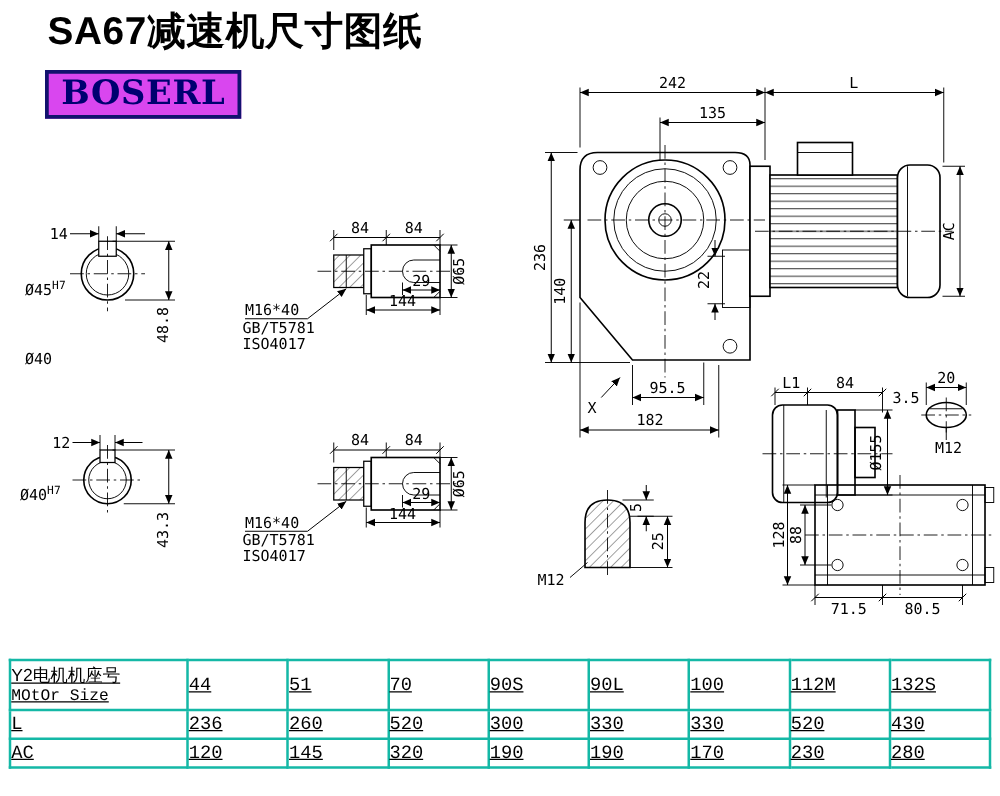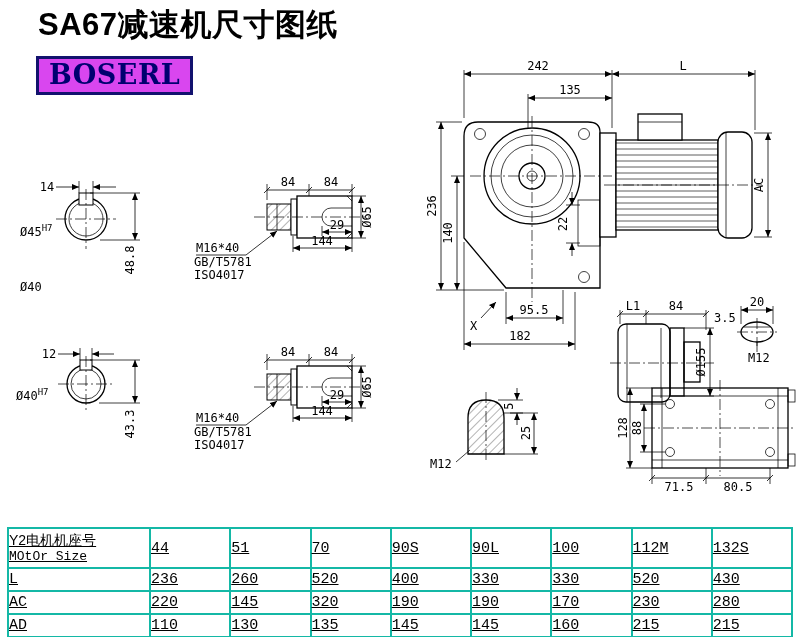--- a/index.html
+++ b/index.html
@@ -315,42 +315,31 @@
       <td>90L</td>
       <td>100</td>
       <td>112M</td>
       <td>132S</td>
     </tr>
     <tr class="drow">
       <td>L</td>
       <td>236</td>
       <td>260</td>
       <td>520</td>
-      <td>400</td>
+      <td>300</td>
       <td>330</td>
       <td>330</td>
       <td>520</td>
       <td>430</td>
     </tr>
     <tr class="drow">
       <td>AC</td>
-      <td>220</td>
+      <td>120</td>
       <td>145</td>
       <td>320</td>
       <td>190</td>
       <td>190</td>
       <td>170</td>
       <td>230</td>
       <td>280</td>
     </tr>
-    <tr class="drow">
-      <td>AD</td>
-      <td>110</td>
-      <td>130</td>
-      <td>135</td>
-      <td>145</td>
-      <td>145</td>
-      <td>160</td>
-      <td>215</td>
-      <td>215</td>
-    </tr>
   </tbody>
 </table>
 
 </body></html>

